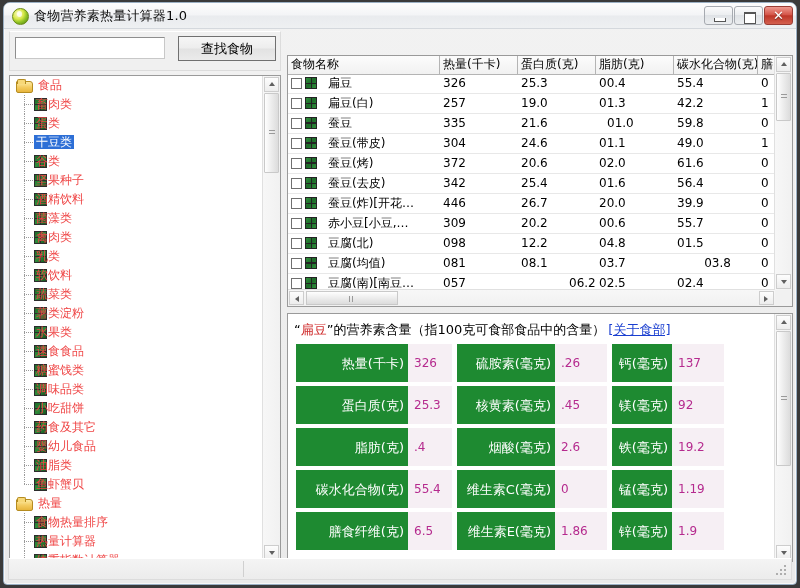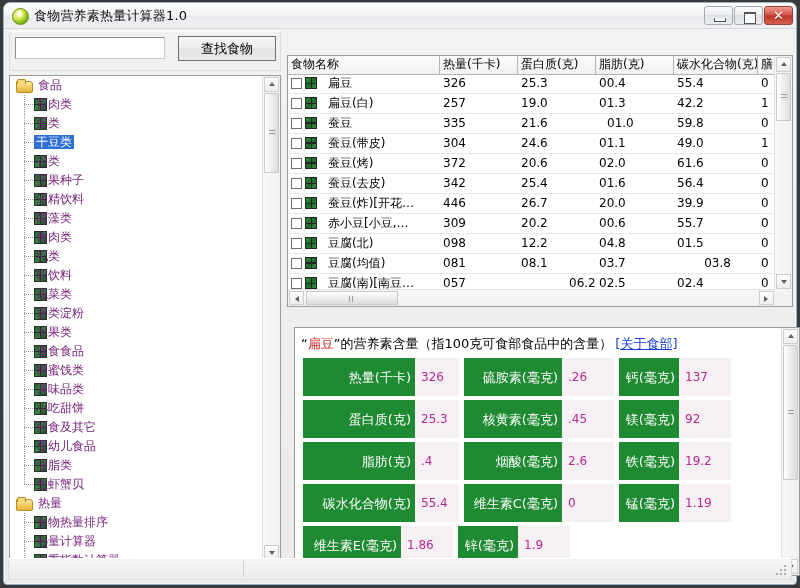--- a/index.html
+++ b/index.html
@@ -107,21 +107,21 @@
     background:#f7d878;border:1px solid #b58c20;border-bottom:none;
   }
   .ic-grid{
     position:absolute;left:24px;top:3px;width:13px;height:13px;
     border:1px solid #2c2c2c;box-sizing:border-box;
     background:
       linear-gradient(90deg,transparent 45%,#2c2c2c 45%,#2c2c2c 55%,transparent 55%),
       linear-gradient(180deg,transparent 45%,#2c2c2c 45%,#2c2c2c 55%,transparent 55%),
       linear-gradient(135deg,#1f6b2a 0%,#2e8b3a 50%,#16541f 100%);
   }
-  .tnode .lbl{position:relative;font-size:12px;color:#701a75;padding:0 2px;}
+  .tnode .lbl{position:relative;font-size:12px;color:#ef4444;padding:0 2px;}
   .tnode.root .lbl{margin-left:20px;}
   .tnode.selected .lbl{background:#2d6fd6;color:#fff;}
   
   .vsb{
     position:absolute;top:0;right:0;width:17px;bottom:0;
     background:linear-gradient(90deg,#f7f7f7,#f1f1f1);border-left:1px solid #e0e0e0;
   }
   .vsb .arr{
     position:absolute;left:1px;width:15px;height:15px;
     background:linear-gradient(180deg,#fdfdfd,#ededed);border:1px solid #cdcdcd;box-sizing:border-box;
@@ -194,22 +194,22 @@
     background:linear-gradient(180deg,#fefefe,#e9e9e9 60%,#dcdcdc);
     border:1px solid #c9c9c9;box-sizing:border-box;
   }
   #grid-hsb .hthumb:after{
     content:"";position:absolute;top:4px;left:50%;margin-left:-3px;width:6px;height:6px;
     background-image:linear-gradient(90deg,#9a9a9a 34%,transparent 34%);background-size:3px 6px;
   }
   #grid-corner{position:absolute;right:0;bottom:0;width:17px;height:16px;background:#f1f1f1;}
   
   #nutri-panel{
-    position:absolute;left:290px;top:285px;width:506px;height:249px;
-    background:#fff;border:1px solid #9a9a9a;box-sizing:border-box;overflow:hidden;margin-top:14px;
+    position:absolute;left:283px;top:285px;width:506px;height:249px;
+    background:#fff;border:1px solid #9a9a9a;box-sizing:border-box;overflow:hidden;
   }
   #nutri-inner{position:absolute;left:0;top:0;right:17px;bottom:0;overflow:hidden;}
   #nutri-title{
     position:absolute;left:6px;top:7px;font-size:13px;white-space:nowrap;color:#000;
   }
   #nutri-title .food{color:#d03030;}
   #nutri-title .lnk{color:#1a3fd0;text-decoration:underline;margin-left:3px;}
   #nutri-grid{position:absolute;left:8px;top:30px;width:448px;}
   .nrow{display:flex;margin-bottom:4px;height:38px;}
   .nlabel{
@@ -465,20 +465,24 @@
               <div class="c2" style="display: flex;">
                 <div class="nlabel">维生素C(毫克)</div>
                 <div class="nvalue">0</div>
               </div>
               <div class="c3" style="display: flex;">
                 <div class="nlabel">锰(毫克)</div>
                 <div class="nvalue">1.19</div>
               </div>
             </div>
             <div class="nrow">
+              <div class="c1" style="display: flex;">
+                <div class="nlabel">膳食纤维(克)</div>
+                <div class="nvalue">6.5</div>
+              </div>
               <div class="c2" style="display: flex;">
                 <div class="nlabel">维生素E(毫克)</div>
                 <div class="nvalue">1.86</div>
               </div>
               <div class="c3" style="display: flex;">
                 <div class="nlabel">锌(毫克)</div>
                 <div class="nvalue">1.9</div>
               </div>
             </div>
           </div>

